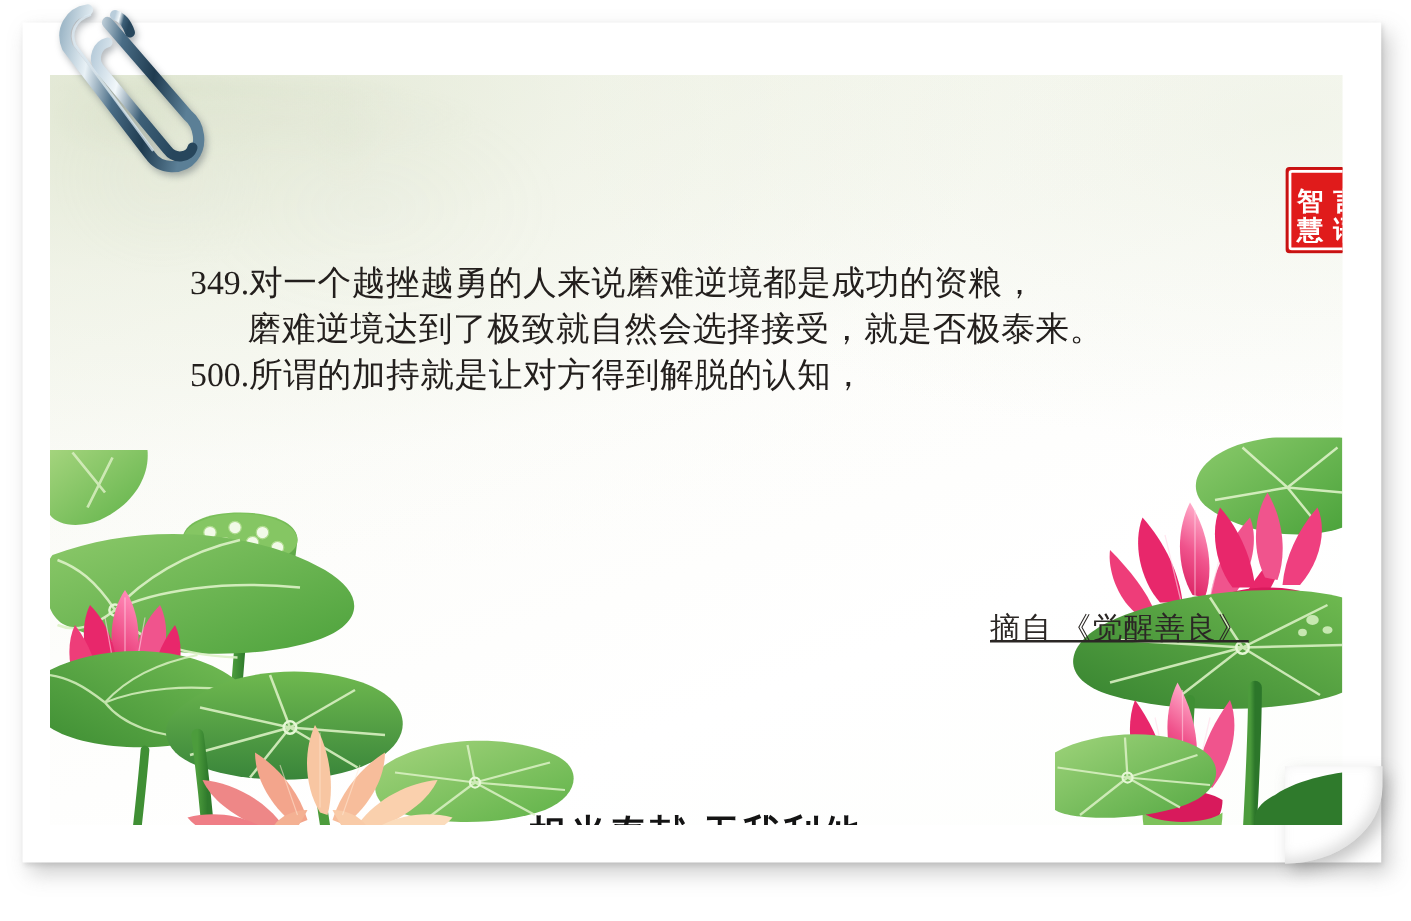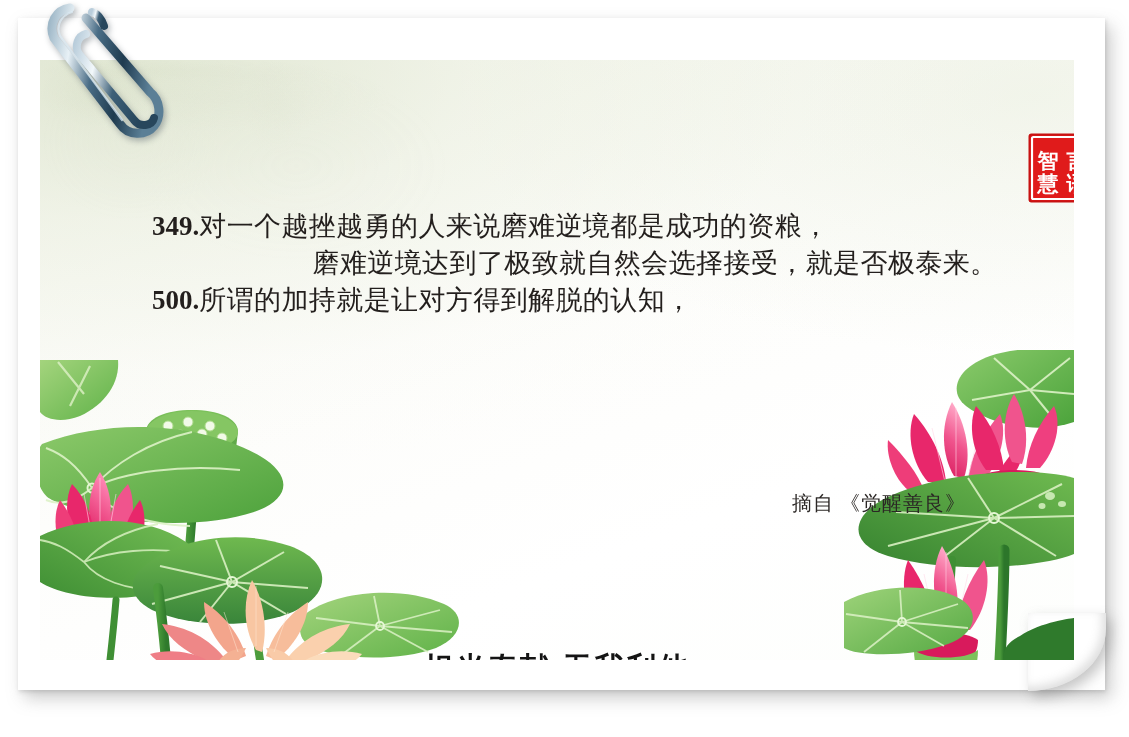--- a/index.html
+++ b/index.html
@@ -96,42 +96,42 @@
     z-index: 5;
   }
   .qline {
     font-family: "Liberation Serif", "DejaVu Serif", serif;
     font-size: 27px;
     line-height: 37px;
     color: #231f1d;
     white-space: nowrap;
     letter-spacing: 0.4px;
   }
-  .qline.indent { padding-left: 46px; text-align: center; }
+  .qline.indent { padding-left: 46px; }
   .qnum {
     font-family: "Liberation Serif", "DejaVu Serif", serif;
     letter-spacing: 0;
-    font-weight: bold;
   }
 
   
   .attrib {
     position: absolute;
     left: 752px;
     top: 428px;
     z-index: 5;
     text-align: left;
   }
   .attrib-line {
     font-family: "Liberation Serif", "DejaVu Serif", serif;
-    font-size: 20px;
+    font-size: 24px;
     line-height: 31px;
     color: #2b2725;
     white-space: nowrap;
     letter-spacing: 1px;
+    text-decoration: underline;
   }
 
   
   .slogan {
     position: absolute;
     left: 0;
     right: 0;
     top: 588px;
     text-align: center;
     z-index: 7;

